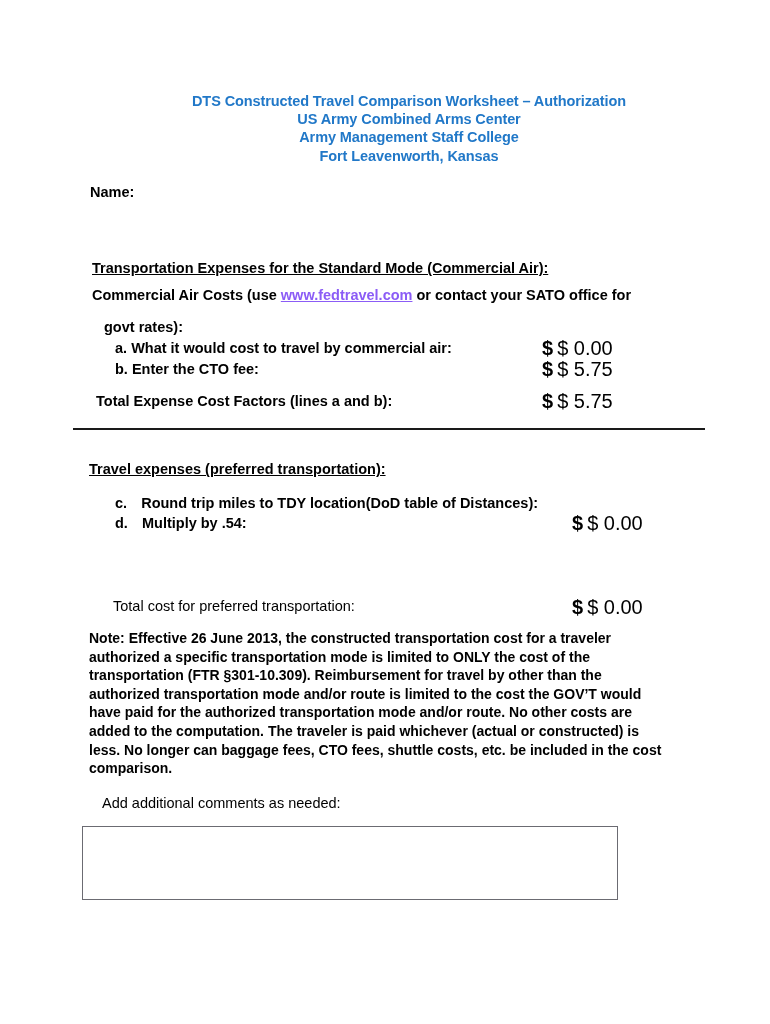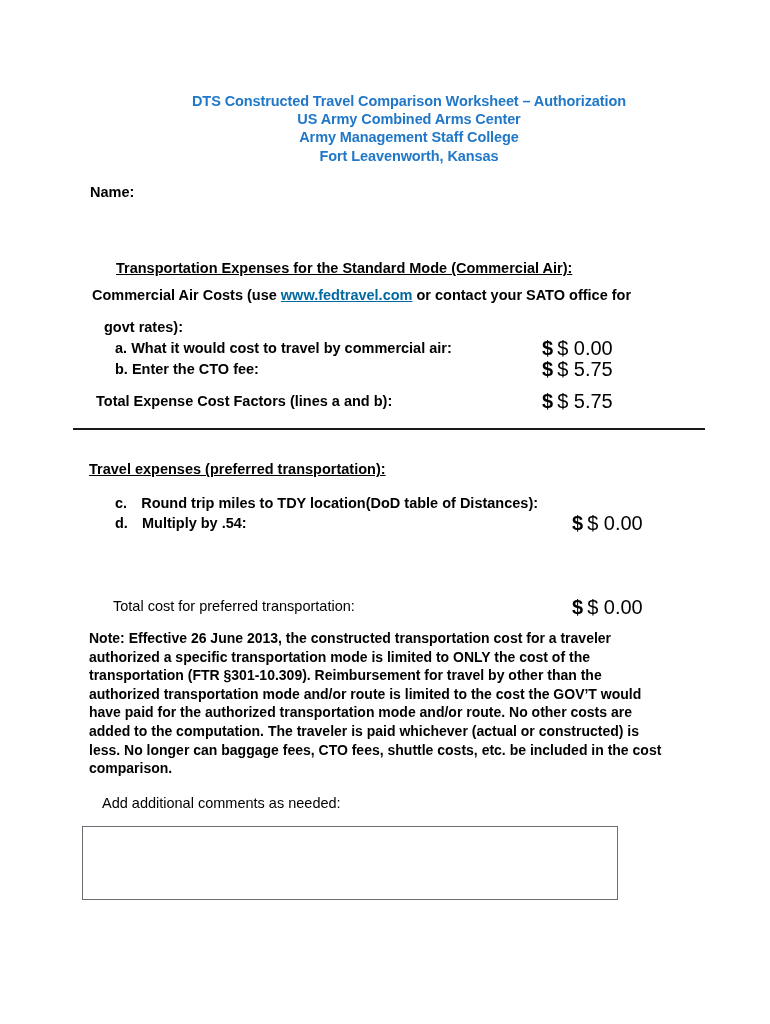--- a/index.html
+++ b/index.html
@@ -46,21 +46,21 @@
     position: absolute;
     font-size: 14.5px;
     line-height: 19px;
     white-space: nowrap;
   }
   .b  { font-weight: bold; }
   .n  { font-weight: normal; }
   .u  { text-decoration: underline; }
 
   .link {
-    color: #0369a1;
+    color: #8b5cf6;
     font-weight: bold;
     text-decoration: underline;
   }
 
   
   .amt {
     position: absolute;
     font-size: 20px;
     line-height: 19px;
     white-space: nowrap;
@@ -116,21 +116,21 @@
   <div class="heading">
     <div class="hline">DTS Constructed Travel Comparison Worksheet – Authorization</div>
     <div class="hline">US Army Combined Arms Center</div>
     <div class="hline">Army Management Staff College</div>
     <div class="hline">Fort Leavenworth, Kansas</div>
   </div>
 
   <div class="txt b" style="left:90px; top:183px;">Name:</div>
 
 
-  <div class="txt b u" style="left:92px; top:259px;margin-left:24px;">Transportation Expenses for the Standard Mode (Commercial Air):</div>
+  <div class="txt b u" style="left:92px; top:259px;">Transportation Expenses for the Standard Mode (Commercial Air):</div>
 
   <div class="txt" style="left:92px; top:286px;">
     <span class="b">Commercial Air Costs (use </span><a class="link" href="#">www.fedtravel.com</a><span class="b"> or contact your SATO office for</span>
   </div>
 
   <div class="txt b" style="left:84px; top:318px;margin-left:20px;">govt rates):</div>
 
   <div class="txt b" style="left:115px; top:339px;">
     <span>a.</span>
     <span>What it would cost to travel by commercial air:</span>

